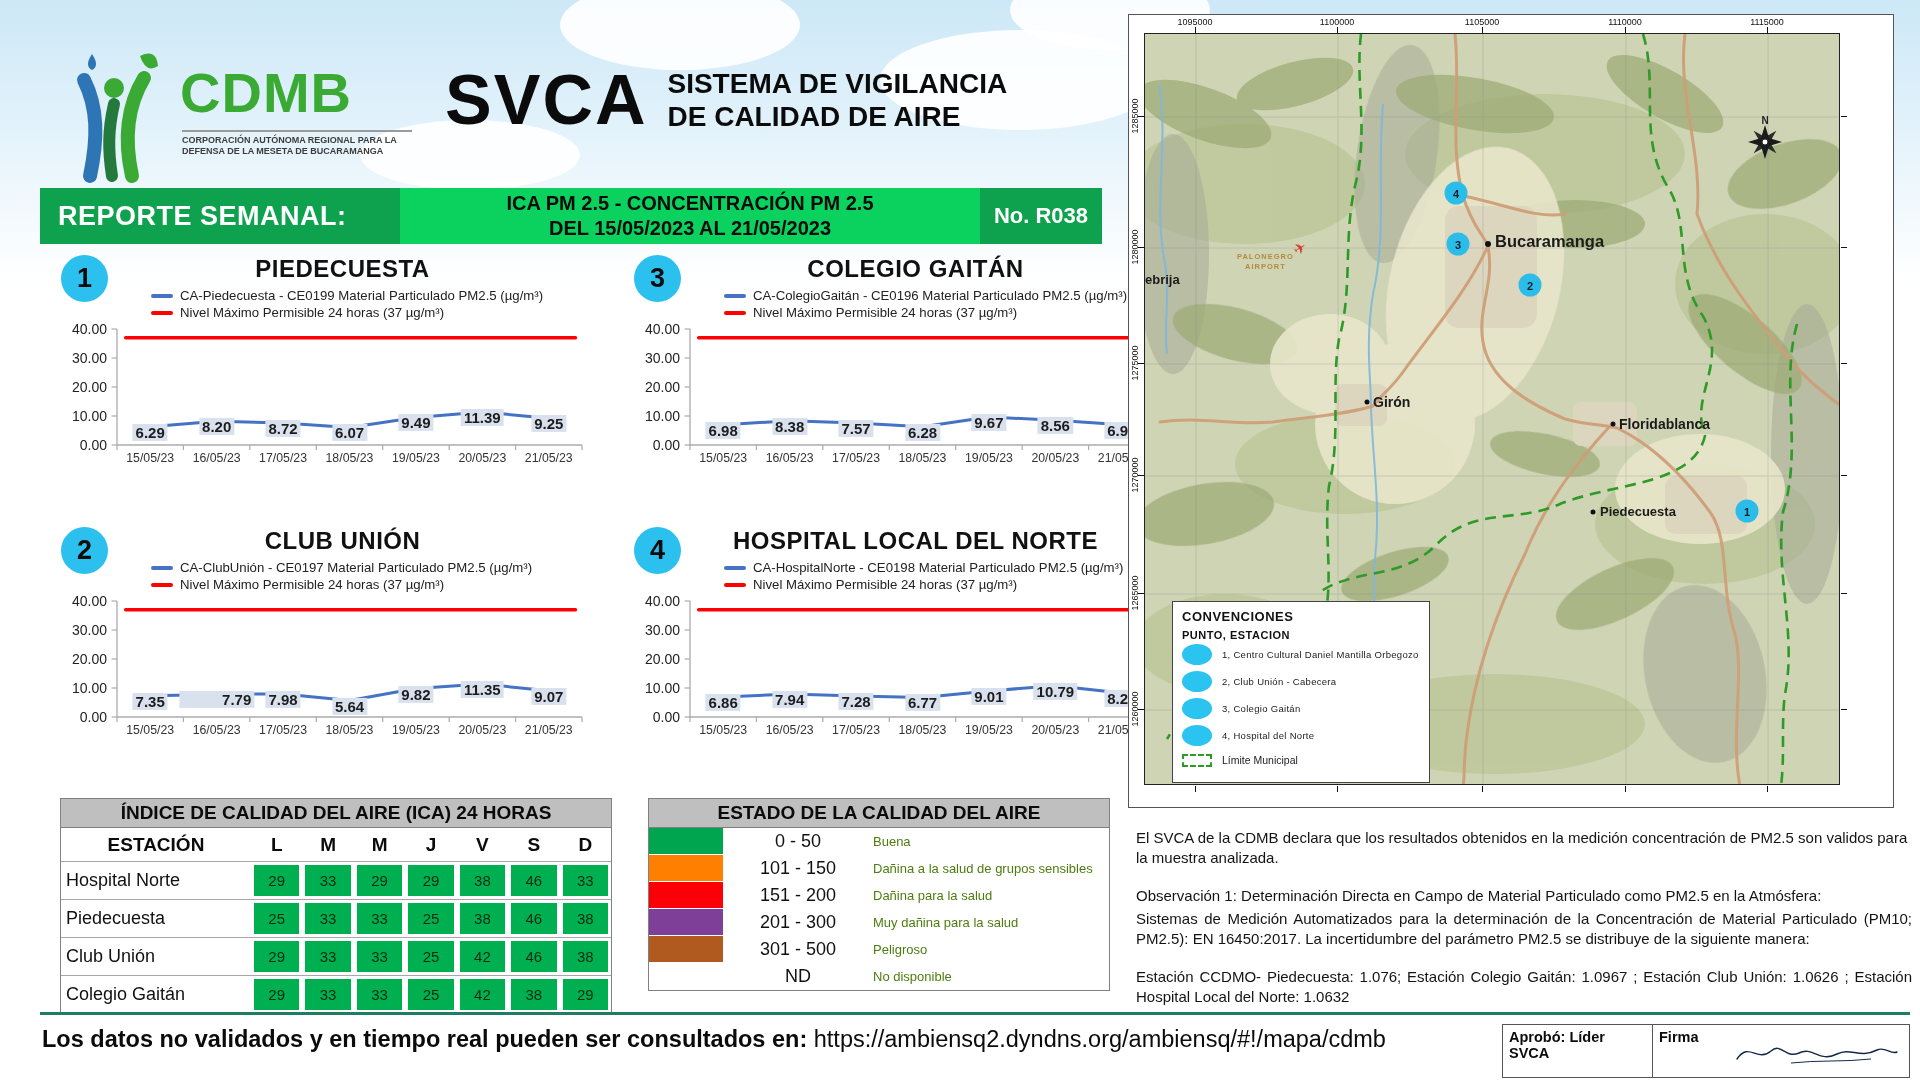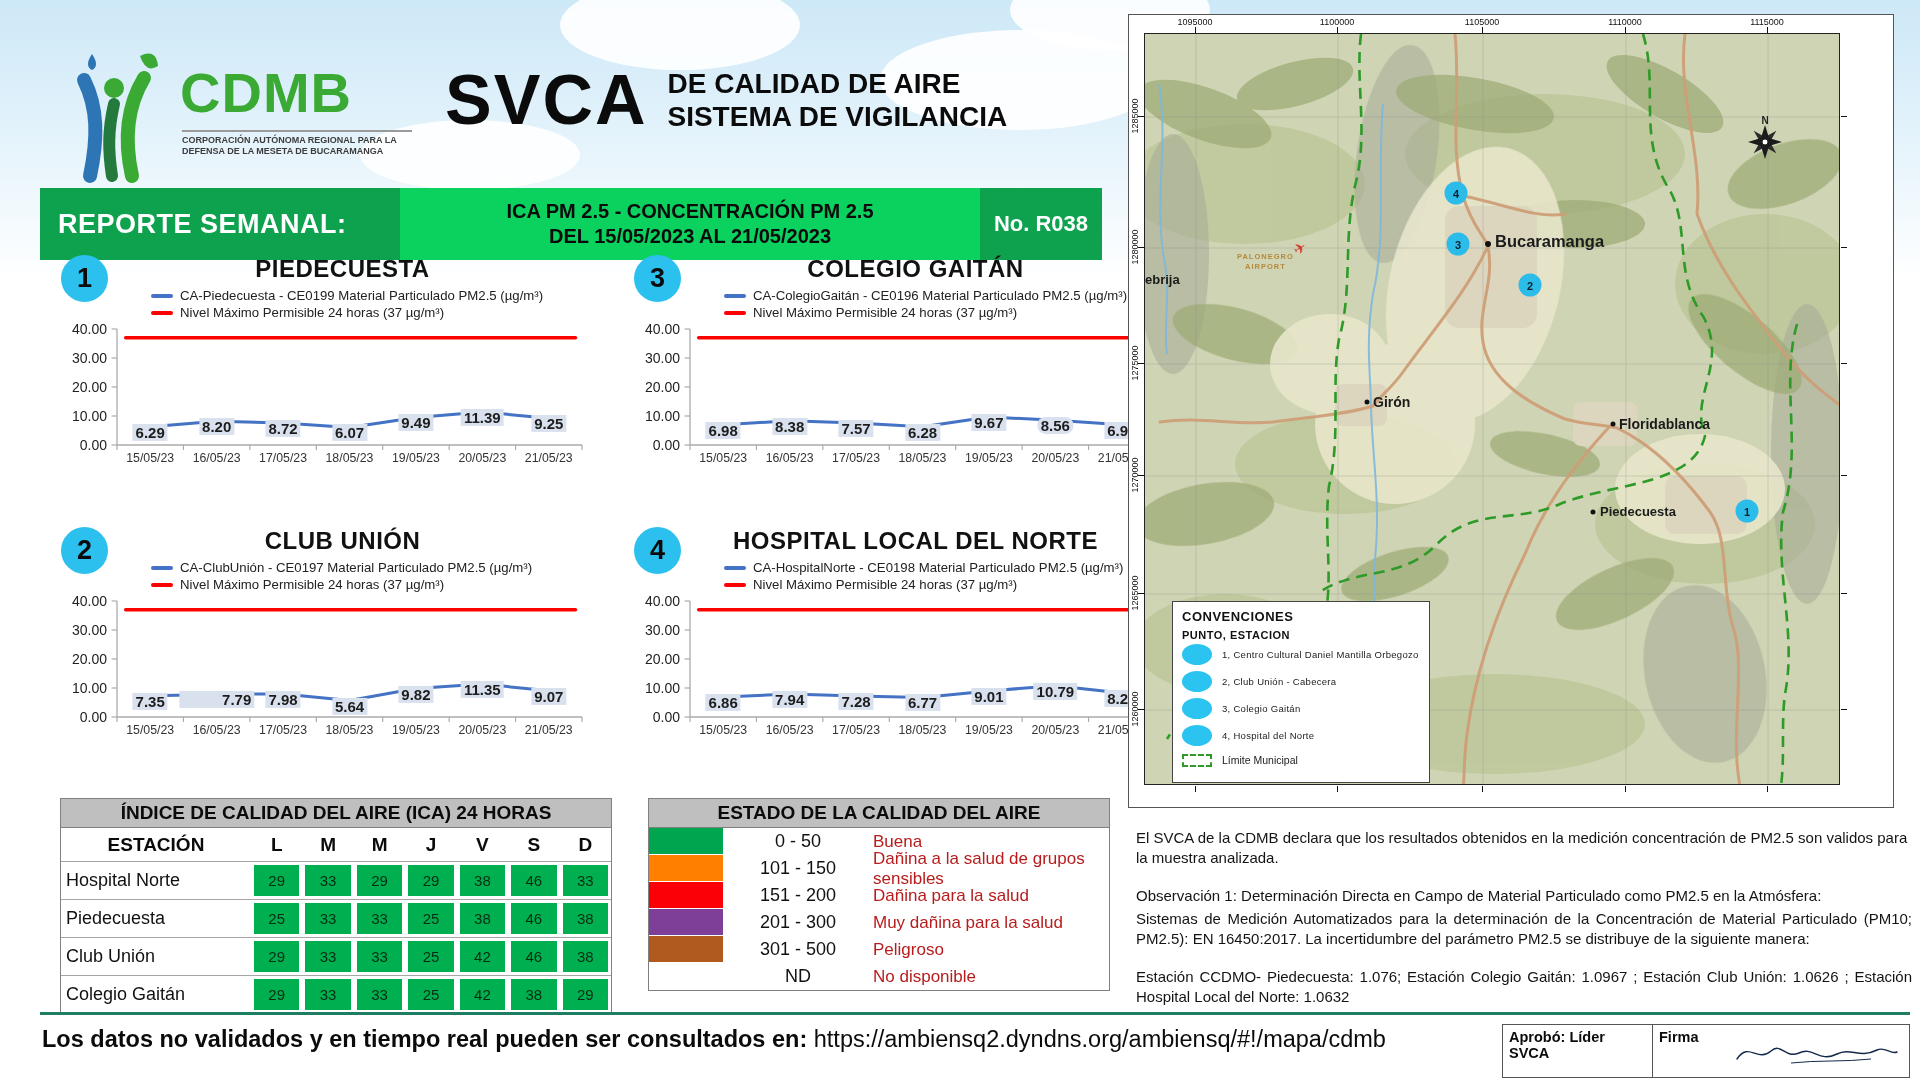--- a/index.html
+++ b/index.html
@@ -15,21 +15,21 @@
   
   .logo-wrap { position:absolute; left:62px; top:38px; width:330px; height:150px; }
   .brand { position:absolute; left:118px; top:22px; font-size:56px; font-weight:800; color:#3aaa35; letter-spacing:1px; }
   .brand-sub { position:absolute; left:120px; top:92px; width:230px; border-top:2px solid #9a9a9a; padding-top:3px;
                font-size:9px; font-weight:700; color:#3c3c3c; line-height:1.25; }
   .svca-row { position:absolute; left:445px; top:60px; display:flex; align-items:center; gap:20px; }
   .svca-acronym { font-size:70px; font-weight:800; color:#0b0b0b; letter-spacing:2px;text-align:center; }
   .svca-lines { font-size:28px; font-weight:800; color:#0b0b0b; line-height:1.18; }
 
   
-  .banner { position:absolute; left:40px; top:188px; width:1062px; height:72px; display:flex; }
+  .banner { position:absolute; left:40px; top:188px; width:1062px; height:56px; display:flex; }
   .banner .seg1 { width:360px; background:#0ea24f; color:#fff; font-size:27px; font-weight:800;
                   display:flex; align-items:center; padding-left:18px; letter-spacing:.5px; }
   .banner .seg2 { flex:1; background:#0bd15f; color:#0b0b0b; font-size:20px; font-weight:800;
                   display:flex; flex-direction:column; align-items:center; justify-content:center; line-height:1.25; }
   .banner .seg3 { width:122px; background:#0ea24f; color:#fff; font-size:22px; font-weight:800;
                   display:flex; align-items:center; justify-content:center; }
 
   
   .chart-panel { position:absolute; width:527px; height:238px; }
   .badge { position:absolute; left:6px; top:0px; width:47px; height:47px; border-radius:50%;
@@ -62,21 +62,21 @@
   .ica-grid .vcell { height:38px; display:flex; align-items:center; justify-content:center; border-top:1px solid #a6a6a6; }
   .ica-grid .vcell i { font-style:normal; width:calc(100% - 6px); height:31px; background:#00b050;
                        display:flex; align-items:center; justify-content:center; font-size:15px; color:#083; color:#062d12; }
 
   
   .eq { position:absolute; left:648px; top:798px; width:462px; }
   .eq-rows { border:1px solid #808080; border-top:none; background:#fff; }
   .eq-row { display:flex; height:27px; align-items:stretch; }
   .eq-swatch { width:74px; flex:none; border-bottom:1.5px solid #fff; }
   .eq-range { width:150px; flex:none; display:flex; align-items:center; justify-content:center; font-size:18px; color:#111; }
-  .eq-label { flex:1; display:flex; align-items:center; font-size:17px; color:#b91c1c; }
+  .eq-label { flex:1; display:flex; align-items:center; font-size:13px; color:#4d7c0f; }
 
   
   .map-panel { position:absolute; left:1128px; top:14px; width:766px; height:794px; background:#fff; border:1px solid #555; }
   .map-inner { position:absolute; left:15px; top:18px; width:696px; height:752px; border:1.5px solid #222;
                background:#cfd5b4; overflow:hidden; }
   .map-inner > svg { position:absolute; left:0; top:0; }
   .coord-top { position:absolute; top:2px; transform:translateX(-50%); font-size:9px; color:#111; }
   .coord-left { position:absolute; left:1px; transform:translate(0,-50%) rotate(180deg); writing-mode:vertical-rl;
                 font-size:9px; color:#111; }
   .tick { position:absolute; background:#111; }
@@ -136,22 +136,22 @@
     <div class="brand">CDMB</div>
     <div class="brand-sub">
       <div>CORPORACIÓN AUTÓNOMA REGIONAL PARA LA</div>
       <div>DEFENSA DE LA MESETA DE BUCARAMANGA</div>
     </div>
   </div>
 
   <div class="svca-row">
     <div class="svca-acronym">SVCA</div>
     <div class="svca-lines">
+      <div>SISTEMA DE VIGILANCIA</div>
       <div>DE CALIDAD DE AIRE</div>
-      <div>SISTEMA DE VIGILANCIA</div>
     </div>
   </div>
 
   <div class="banner">
     <div class="seg1">REPORTE SEMANAL:</div>
     <div class="seg2">
       <div>ICA PM 2.5 - CONCENTRACIÓN PM 2.5</div>
       <div>DEL 15/05/2023 AL 21/05/2023</div>
     </div>
     <div class="seg3">No. R038</div>
@@ -257,21 +257,21 @@
             <line x1="368.57142857142856" y1="116" x2="368.57142857142856" y2="121" stroke="#ababab" stroke-width="1.2" vector-effect="non-scaling-stroke"></line>
             <line x1="430" y1="116" x2="430" y2="121" stroke="#ababab" stroke-width="1.2" vector-effect="non-scaling-stroke"></line>
             <line x1="8" y1="8.699999999999996" x2="424" y2="8.699999999999996" stroke="#FF0000" stroke-width="3.4" stroke-linecap="round" vector-effect="non-scaling-stroke"></line>
             <polyline points="30.7,95.8 92.1,91.7 153.6,94.0 215.0,97.8 276.4,88.0 337.9,91.2 399.3,95.8" fill="none" stroke="#4472C4" stroke-width="3" stroke-linejoin="round" stroke-linecap="round" vector-effect="non-scaling-stroke"></polyline>
           </svg>
           <div class="lbl" style="left: 7.14286%; top: 95.758px;">6.98</div>
           <div class="lbl" style="left: 21.4286%; top: 91.698px;">8.38</div>
           <div class="lbl" style="left: 35.7143%; top: 94.047px;">7.57</div>
           <div class="lbl" style="left: 50%; top: 97.788px;">6.28</div>
           <div class="lbl" style="left: 64.2857%; top: 87.957px;">9.67</div>
-          <div class="lbl" style="left: 78.5714%; top: 91.176px; border-radius: 8px;">8.56</div>
+          <div class="lbl" style="left: 78.5714%; top: 91.176px;">8.56</div>
           <div class="lbl" style="left: 92.8571%; top: 95.758px;">6.98</div>
         </div>
       </div>
     <div class="xaxis">
         <span>15/05/23</span>
         <span>16/05/23</span>
         <span>17/05/23</span>
         <span>18/05/23</span>
         <span>19/05/23</span>
         <span>20/05/23</span>

